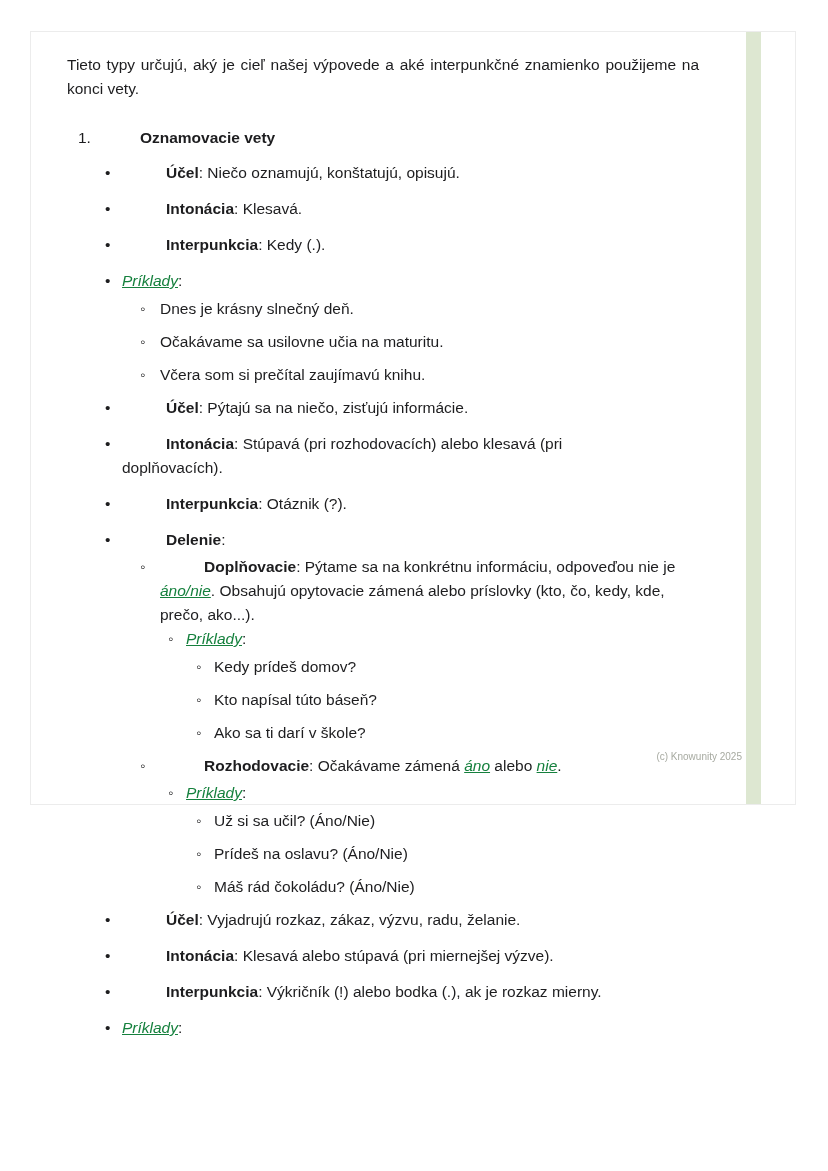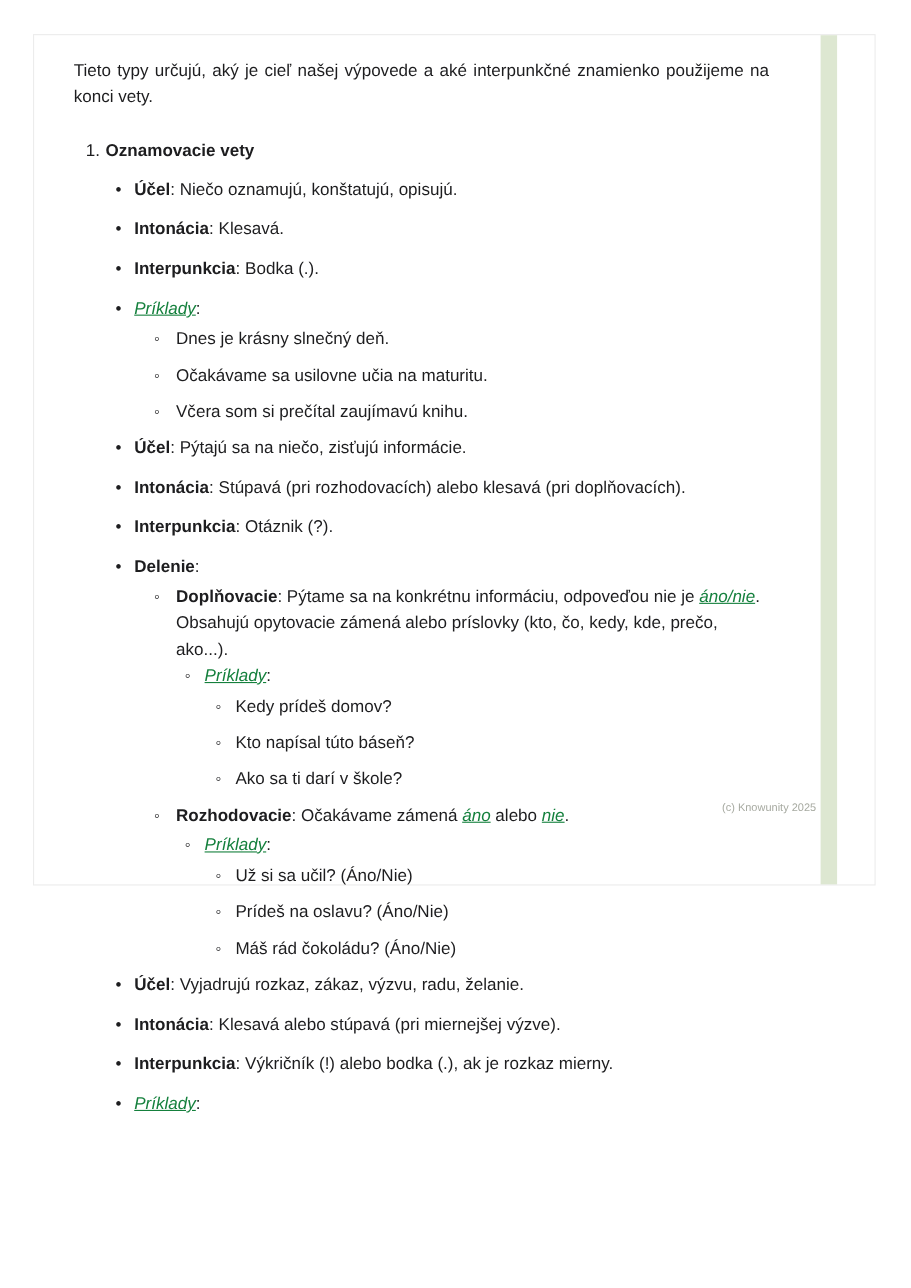--- a/index.html
+++ b/index.html
@@ -43,25 +43,25 @@
   .txt { flex: 1; }
   .lvl1 > .txt { padding-right: 55px; }
   .pr18 { padding-right: 18px; }
 
   .mb12 { margin-bottom: 12px; }
   .mb9  { margin-bottom: 9px; }
   .mb4  { margin-bottom: 4px; }
   .mb3  { margin-bottom: 3px; }
   .mb0  { margin-bottom: 0; }
 
-  b { font-weight: bold; }
+  b { font-weight: bold; margin-left: 44px; }
   .it { font-style: italic; color: #15803d; text-decoration: underline; }
 
   .watermark {
-    position: absolute; right: 53px; bottom: 64px;
+    position: absolute; right: 53px; bottom: 42px;
     font-size: 10px; color: #a7aaa1;
     z-index: 3;
     margin-top: 36px;
   }
 </style>
 </head>
 <body>
 
 <div class="page">
   <div class="stripe"></div>
@@ -78,21 +78,21 @@
       <div class="li lvl1 mb12">
         <span class="marker">•</span>
         <div class="txt"><b>Účel</b><span>: Niečo oznamujú, konštatujú, opisujú.</span></div>
       </div>
       <div class="li lvl1 mb12">
         <span class="marker">•</span>
         <div class="txt"><b>Intonácia</b><span>: Klesavá.</span></div>
       </div>
       <div class="li lvl1 mb12">
         <span class="marker">•</span>
-        <div class="txt"><b>Interpunkcia</b><span>: Bodka (.).</span></div>
+        <div class="txt"><b>Interpunkcia</b><span>: Kedy (.).</span></div>
       </div>
       <div class="li lvl1 mb4">
         <span class="marker">•</span>
         <div class="txt"><span class="it">Príklady</span><span>:</span></div>
       </div>
 
       <div class="li lvl2 mb9">
         <span class="marker">◦</span>
         <div class="txt">Dnes je krásny slnečný deň.</div>
       </div>

